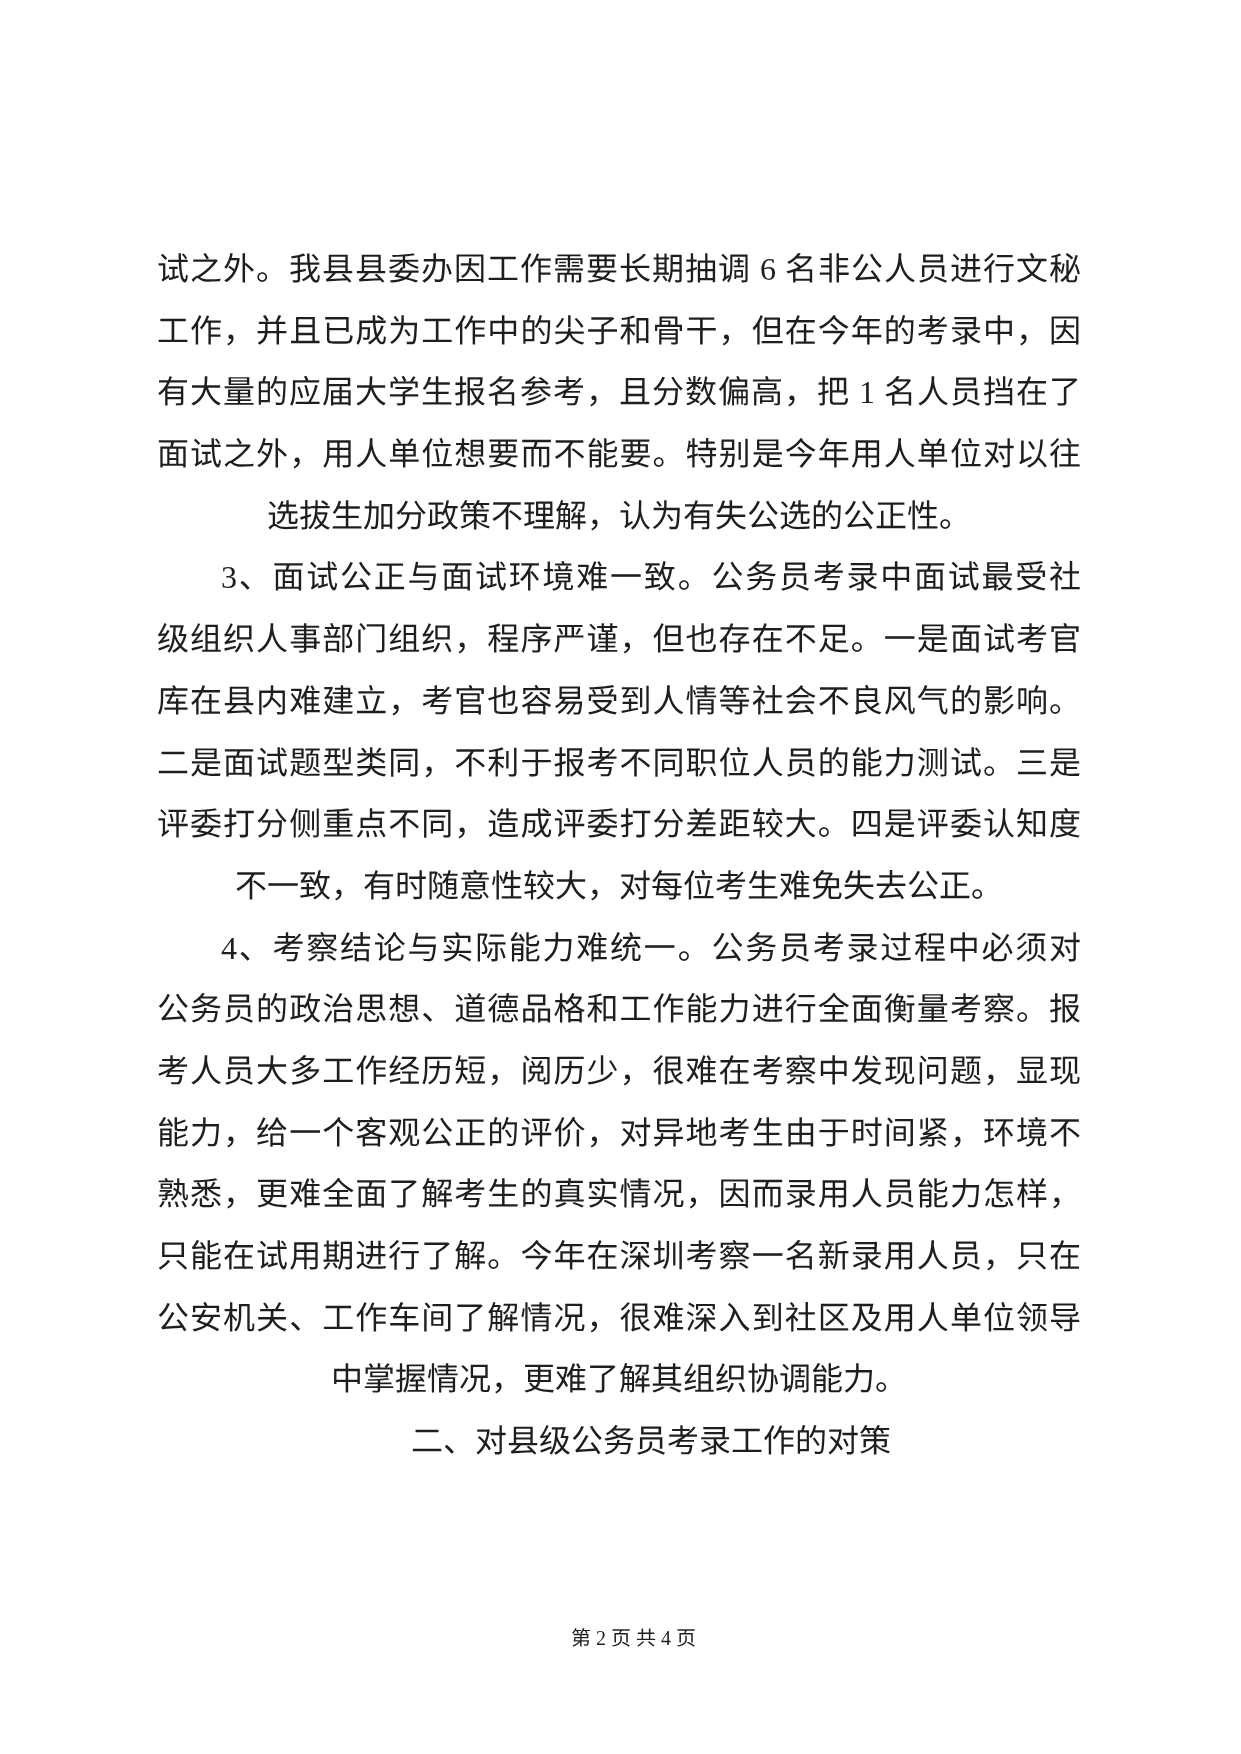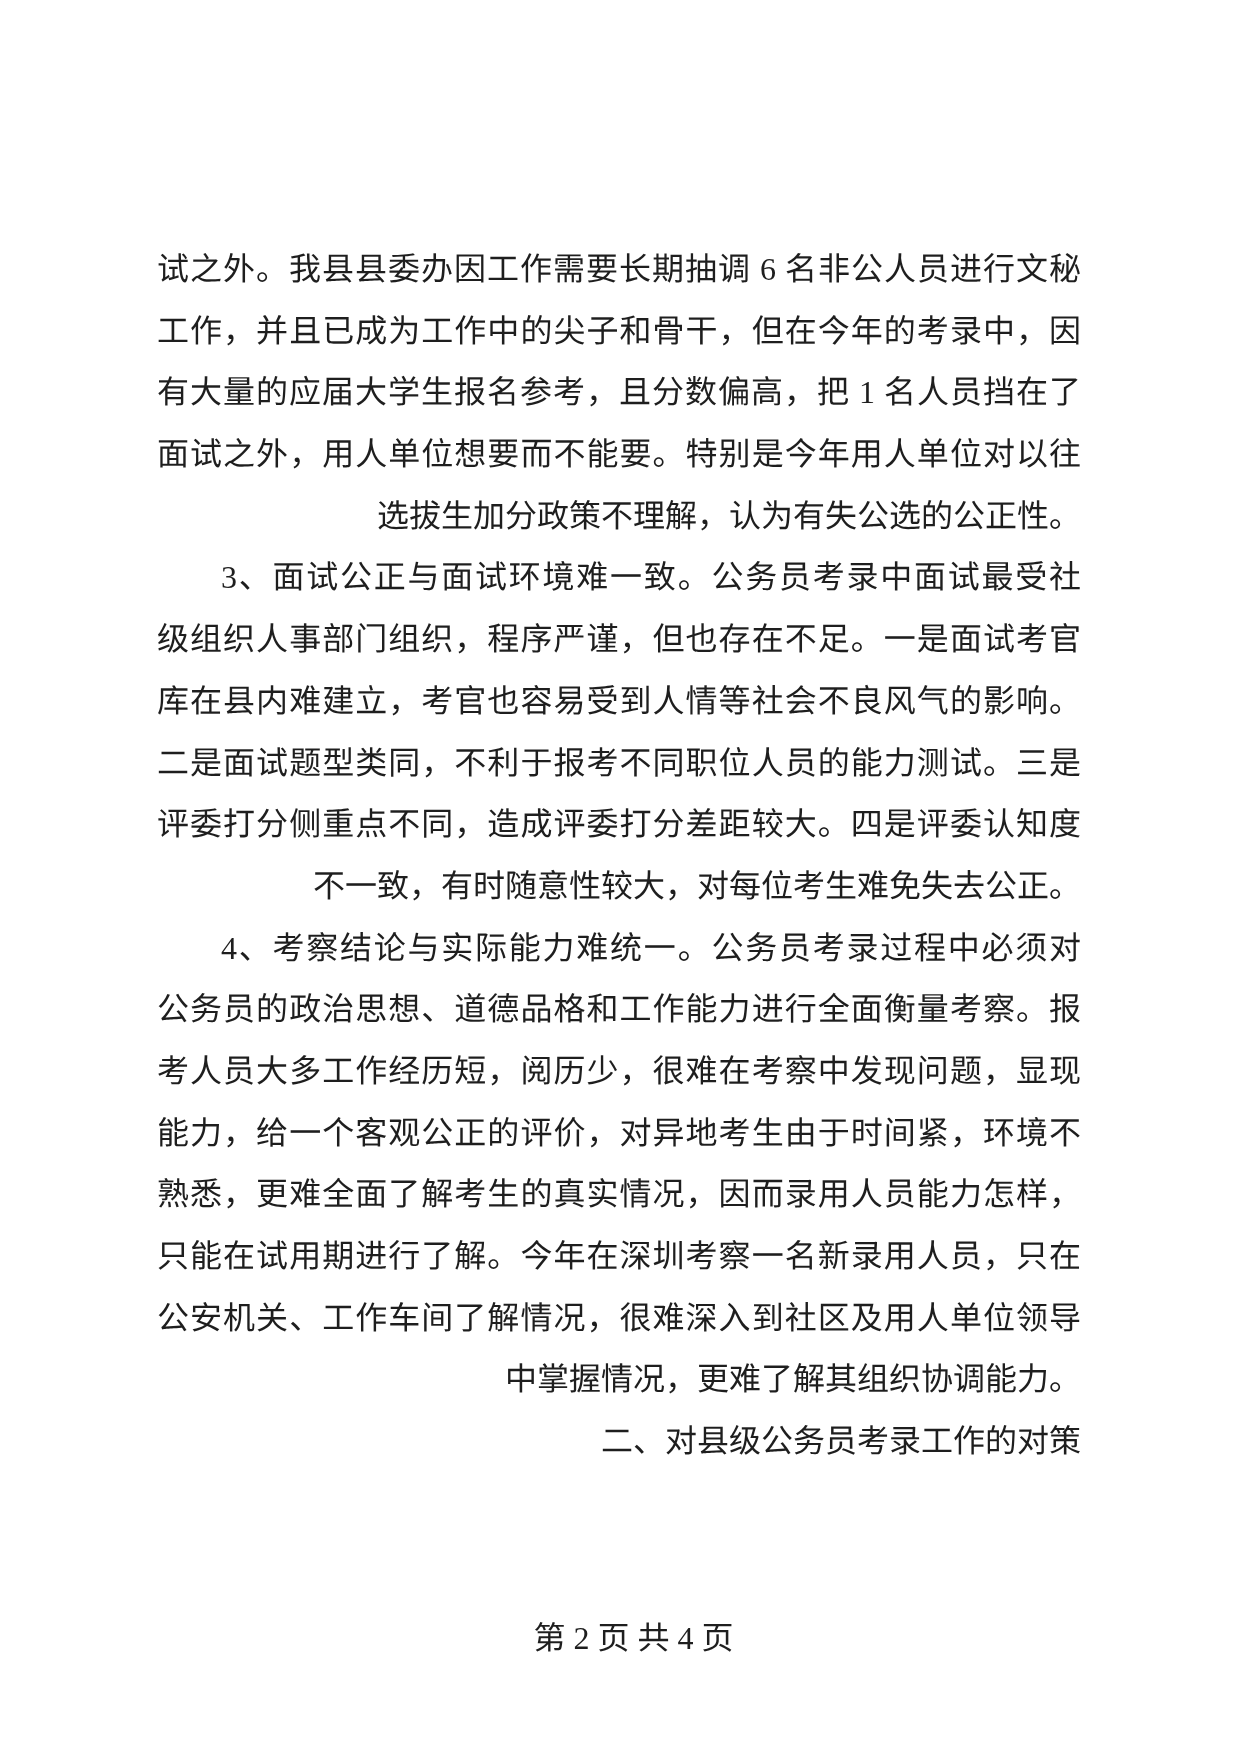--- a/index.html
+++ b/index.html
@@ -19,21 +19,21 @@
   .body-text {
     position: absolute;
     left: 157px;
     top: 239px;
     width: 924px;
   }
   .line {
     font-size: 32px;
     line-height: 61.7px;
     height: 61.7px;
-    text-align: right;
+    text-align: center;
     white-space: normal;
     overflow: hidden;
     font-weight: normal;
   }
   
   .line.fill {
     text-align: justify;
     text-align-last: justify;
   }
   
@@ -42,21 +42,21 @@
     font-family: Liberation Serif, serif;
   }
   .footer {
     position: absolute;
     left: 0;
     top: 1620px;
     width: 100%;
     text-align: center;
     padding-left: 26px;
     box-sizing: border-box;
-    font-size: 32px;
+    font-size: 20px;
     line-height: 36px;
     color: #1e1e1e;
   }
 </style>
 </head>
 <body>
 
 <div class="page">
 
   <div class="body-text">

